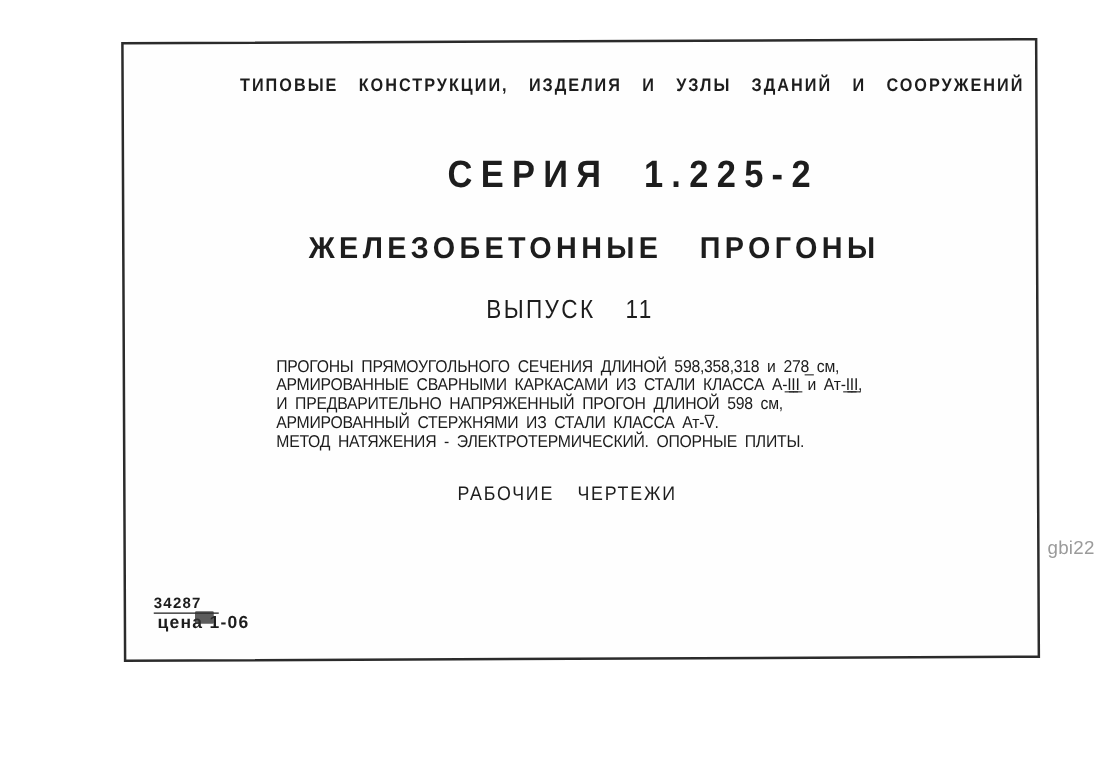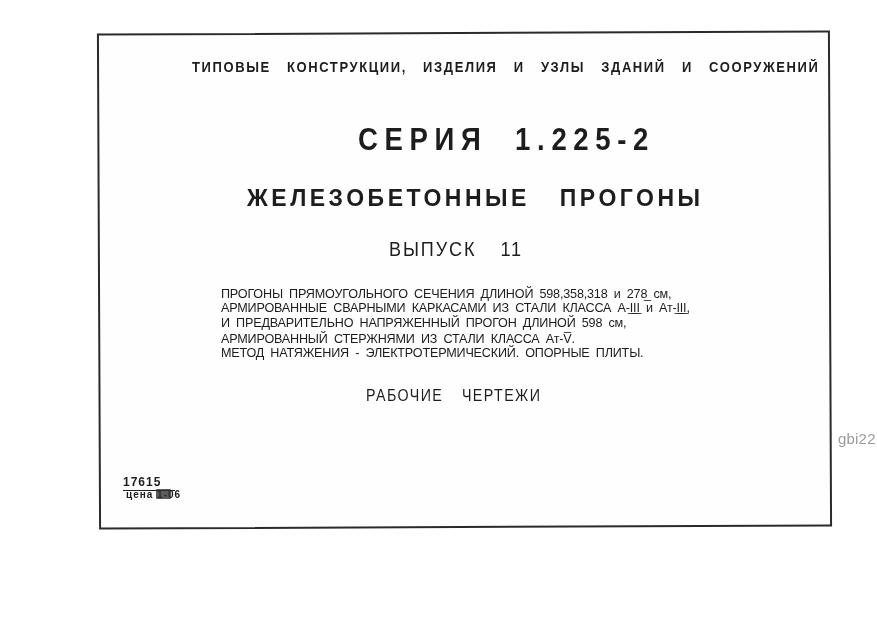--- a/index.html
+++ b/index.html
@@ -61,21 +61,21 @@
   }
   .stamp-num{
     left:123px;top:475px;
     font-size:12px;font-weight:700;
     letter-spacing:1px;
     border-bottom:1.5px solid #1d1d1d;
     padding:0 14px 1px 0;
   }
   .stamp-price{
     left:126px;top:489px;
-    font-size:10px;font-weight:700;
+    font-size:14px;font-weight:700;
     letter-spacing:1px;
   }
   .smudge{
     position:absolute;
     left:156px;top:489px;width:15px;height:10px;
     background:#2f2f2f;opacity:0.78;border-radius:1px;
   }
   .watermark{
     left:838px;top:430px;
     font-size:15px;
@@ -100,21 +100,21 @@
   <div class="desc">
     <div class="line">ПРОГОНЫ ПРЯМОУГОЛЬНОГО СЕЧЕНИЯ ДЛИНОЙ 598,358,318 и 278̲ см,</div>
     <div class="line">АРМИРОВАННЫЕ СВАРНЫМИ КАРКАСАМИ ИЗ СТАЛИ КЛАССА А-I̲I̲I̲ и Ат-I̲I̲I̲,</div>
     <div class="line">И ПРЕДВАРИТЕЛЬНО НАПРЯЖЕННЫЙ ПРОГОН ДЛИНОЙ 598 см,</div>
     <div class="line">АРМИРОВАННЫЙ СТЕРЖНЯМИ ИЗ СТАЛИ КЛАССА Ат-V̅.</div>
     <div class="line">МЕТОД НАТЯЖЕНИЯ - ЭЛЕКТРОТЕРМИЧЕСКИЙ. ОПОРНЫЕ ПЛИТЫ.</div>
   </div>
 
   <div class="txt drawings">РАБОЧИЕ ЧЕРТЕЖИ</div>
 
-  <div class="txt stamp-num">17615</div>
+  <div class="txt stamp-num">34287</div>
 
   <div class="txt stamp-price">цена 1-06</div>
 
   <div class="smudge"></div>
 
   <div class="txt watermark">gbi22.ru</div>
 
 </div>
 
 </body></html>

